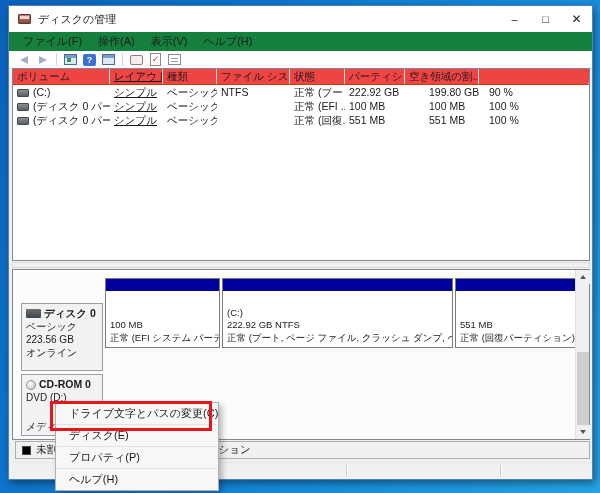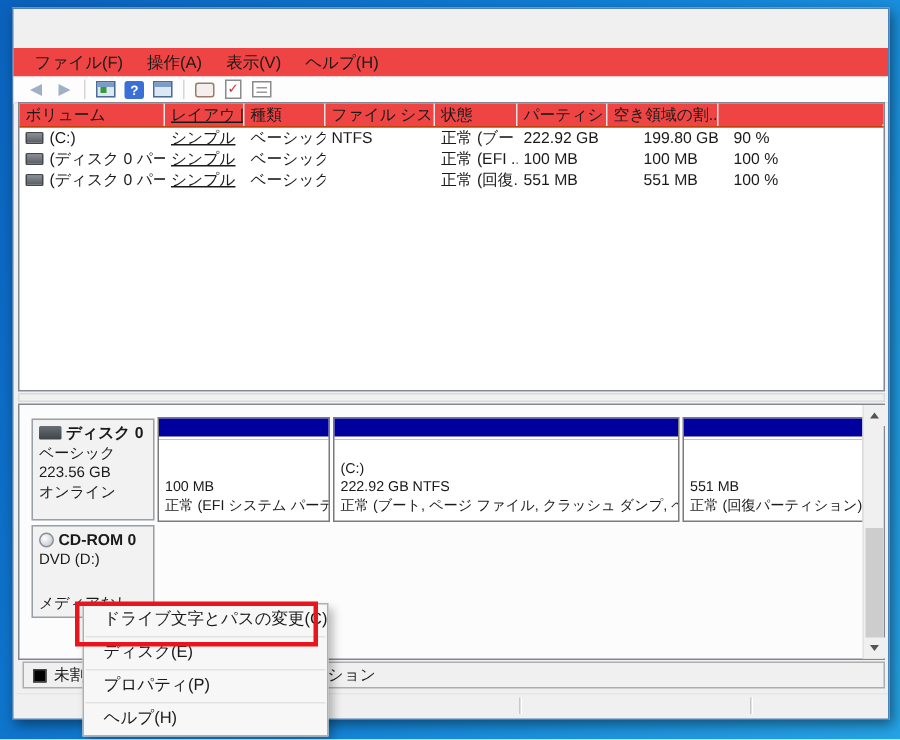--- a/index.html
+++ b/index.html
@@ -18,21 +18,21 @@
   .app-ico { width:13px; height:10px; margin:0 7px 0 9px; background:linear-gradient(#c77,#8a4a3a);
     border:1px solid #5a3a34; border-radius:1px; position:relative; }
   .app-ico::after { content:""; position:absolute; left:1px; top:1px; right:1px; height:3px; background:#e8d8d0; }
   .title-text { font-size:11px; color:#222; }
   .win-controls { margin-left:auto; display:flex; height:100%; }
   .win-btn { width:31px; height:100%; display:flex; align-items:center; justify-content:center;
     font-size:11px; color:#222; }
   .win-btn.close { font-size:12px; }
 
   
-  .menubar { position:absolute; left:0; top:26px; width:100%; height:19px; background:#ef4444;
+  .menubar { position:absolute; left:0; top:26px; width:100%; height:19px; background:#15803d;
     display:flex; align-items:center; padding-left:6px; }
   .menu-item { padding:2px 8px; font-size:11px; }
 
   
   .toolbar { position:absolute; left:0; top:45px; width:100%; height:18px; background:#fdfdfd;
     border-bottom:1px solid #e0e0e0; display:flex; align-items:center; padding-left:5px; }
   .tb-ico { width:17px; height:15px; display:flex; align-items:center; justify-content:center; margin:0 1px; }
   .tb-sep { width:1px; height:13px; background:#d5d5d5; margin:0 4px; }
   .arrow { width:0; height:0; border-top:4px solid transparent; border-bottom:4px solid transparent; }
   .arrow.left  { border-right:8px solid #9fb0c4; }
@@ -72,21 +72,21 @@
   .vscroll { position:absolute; right:0; top:0; width:14px; height:100%;
     background:#f0f0f0; border-left:1px solid #e2e2e2; }
   .vs-btn { position:absolute; left:0; width:14px; height:14px; background:#f0f0f0;
     display:flex; align-items:center; justify-content:center; }
   .vs-up { top:0; } .vs-down { bottom:0; }
   .tri-up { width:0;height:0;border-left:3px solid transparent;border-right:3px solid transparent;border-bottom:4px solid #555; }
   .tri-down { width:0;height:0;border-left:3px solid transparent;border-right:3px solid transparent;border-top:4px solid #555; }
   .vs-thumb { position:absolute; left:1px; top:82px; width:12px; height:76px; background:#cdcdcd; }
 
   .disk-hdr { position:absolute; left:8px; width:82px; background:#f2f2f2;
-    border:1px solid #9aa0a6; padding:3px 2px 2px 4px; font-size:10px; line-height:13px; }
+    border:1px solid #9aa0a6; padding:3px 2px 2px 4px; font-size:10px; line-height:13px;margin-top:24px; }
   .disk-hdr .hdr-name { font-weight:bold; font-size:10.5px; white-space:nowrap; }
   .disk-ico { display:inline-block; width:15px; height:9px; background:linear-gradient(#6a6f75,#3e4349);
     border-radius:1px; vertical-align:-1px; margin-right:3px; }
   .cd-ico { display:inline-block; width:10px; height:10px; border-radius:50%;
     background:radial-gradient(circle at 35% 35%, #ffffff, #b8bec4); border:1px solid #8a9098;
     vertical-align:-2px; margin-right:3px; position:relative; }
   .disk0-hdr { top:9px; height:68px; }
   .cdrom-hdr { top:80px; height:62px; display:flex; flex-direction:column; }
   .media-line { margin-top:auto; white-space:nowrap; }
 
@@ -120,20 +120,29 @@
   
   .red-box { position:absolute; left:50px; top:401px; width:162px; height:30px;
     border:3px solid var(--annotation_red); z-index:60; }
 </style>
 </head>
 <body>
 
 <div class="desktop">
   <div class="window">
 
+    <div class="titlebar">
+      <span class="app-ico"></span>
+      <span class="title-text">ディスクの管理</span>
+      <span class="win-controls">
+        <span class="win-btn">–</span>
+        <span class="win-btn">□</span>
+        <span class="win-btn close">✕</span>
+      </span>
+    </div>
 
     <div class="menubar">
       <span class="menu-item">ファイル(F)</span>
       <span class="menu-item">操作(A)</span>
       <span class="menu-item">表示(V)</span>
       <span class="menu-item">ヘルプ(H)</span>
     </div>
 
     <div class="toolbar">
       <span class="tb-ico">

